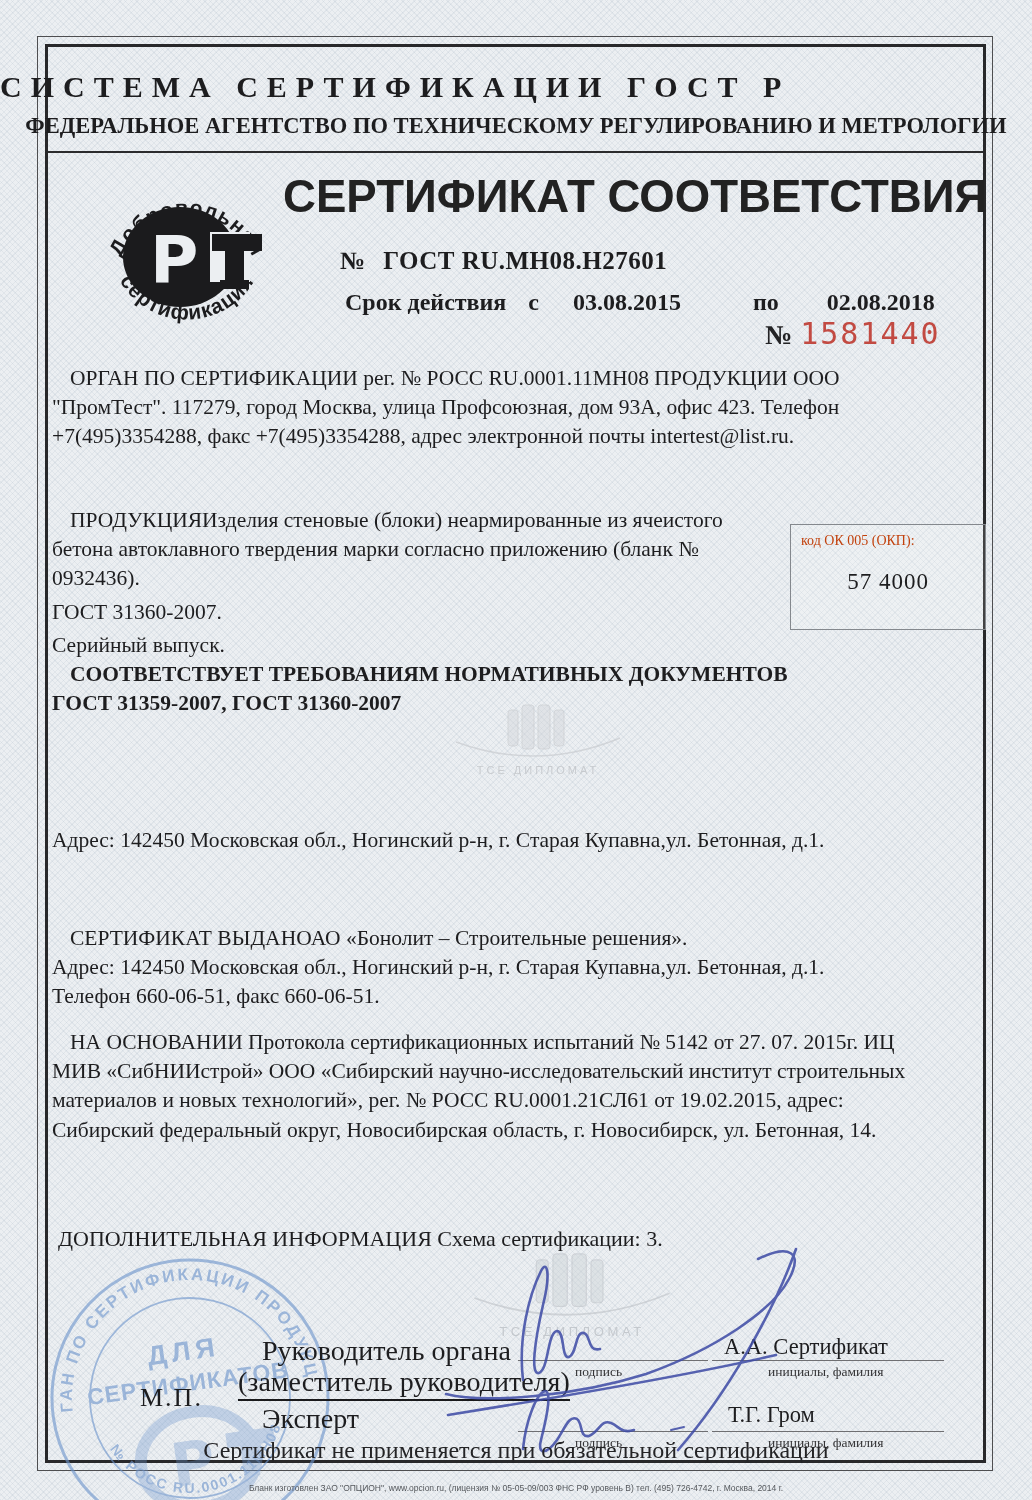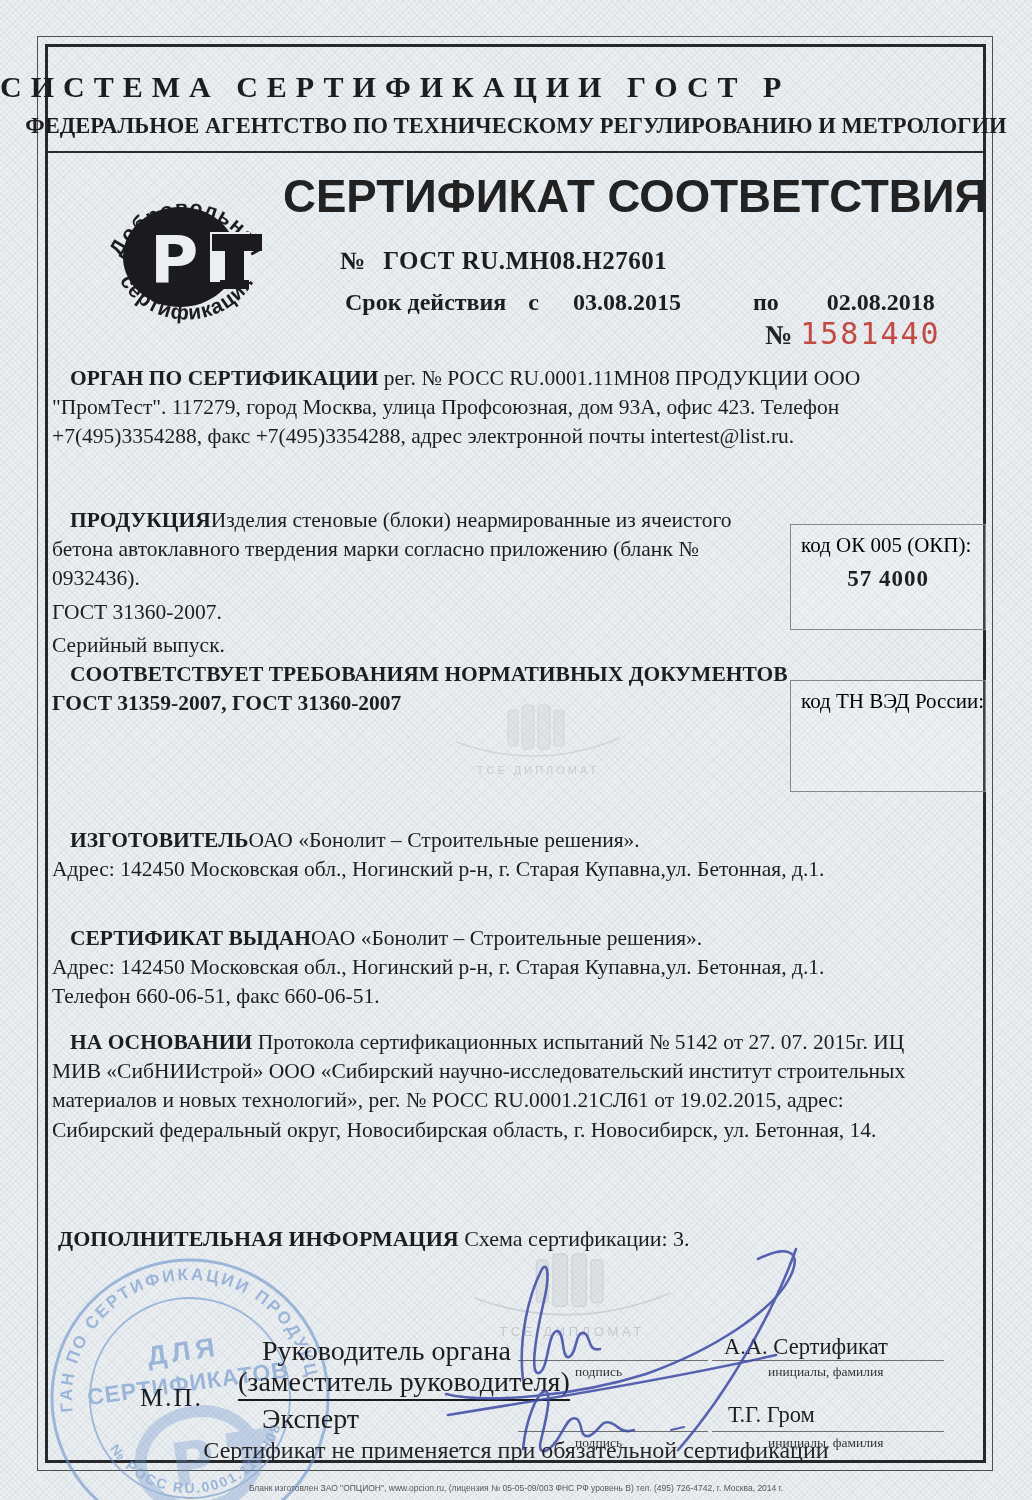--- a/index.html
+++ b/index.html
@@ -21,29 +21,29 @@
   .logo{left:92px;top:162px;width:190px;height:190px;}
   .cert-title{left:283px;top:168px;font-family:"Liberation Sans",sans-serif;font-size:47px;font-weight:bold;letter-spacing:0px;transform:scaleX(.97);transform-origin:left;white-space:nowrap;color:#222;}
   .num-line{left:340px;top:247px;font-size:25px;font-weight:bold;white-space:nowrap;}
   .num-line .val{margin-left:18px;letter-spacing:.5px;}
   .validity{left:345px;top:289px;font-size:24px;font-weight:bold;white-space:nowrap;}
   .validity .vf{margin-left:22px;} .validity .vd1{margin-left:34px;} .validity .vto{margin-left:72px;} .validity .vd2{margin-left:48px;}
   .serial{left:765px;top:316px;font-size:27px;white-space:nowrap;}
   .serial .no{font-weight:bold;color:#232325;}
   .serial .digits{font-family:"DejaVu Sans Mono",monospace;color:#c24a42;font-size:30px;letter-spacing:2px;margin-left:8px;}
   .para{font-size:21.5px;line-height:1.36;}
-  .lbl{font-weight:bold;}
+  .lbl{font-weight:normal;}
   .sec-organ{left:52px;top:364px;width:868px;text-indent:18px;}
   .sec-prod{left:52px;top:506px;width:710px;}
   .sec-prod .p1{text-indent:18px;}
   .sec-prod .pl{margin-top:4px;}
   .codebox{border:1px solid #84888d;background:rgba(255,255,255,.12);}
   .box-okp{left:790px;top:524px;width:194px;height:104px;}
-  .codebox .cb-label{font-size:21px;color:#000000;margin:8px 0 0 10px;}
-  .box-okp .cb-value{font-size:23px;font-weight:bold;text-align:center;margin-top:8px;letter-spacing:1px;}
+  .codebox .cb-label{font-size:14px;color:#c2410c;margin:8px 0 0 10px;}
+  .box-okp .cb-value{font-size:23px;font-weight:normal;text-align:center;margin-top:20px;letter-spacing:1px;}
   .sec-conf{left:52px;top:660px;width:740px;font-weight:bold;}
   .sec-conf .c1{text-indent:18px;}
   .box-tnved{left:790px;top:680px;width:194px;height:110px;}
   .wm{opacity:.85;}
   .wm1{left:438px;top:700px;width:200px;height:84px;}
   .wm2{left:452px;top:1248px;width:240px;height:100px;}
   .sec-man{left:52px;top:826px;width:880px;}
   .sec-man .p1{text-indent:18px;}
   .sec-iss{left:52px;top:924px;width:880px;}
   .sec-iss .p1{text-indent:18px;}
@@ -130,37 +130,33 @@
   <div class="abs codebox box-okp">
     <div class="cb-label ser">код ОК 005 (ОКП):</div>
     <div class="cb-value ser">57 4000</div>
   </div>
 
   <div class="abs para sec-conf">
     <div class="c1">СООТВЕТСТВУЕТ ТРЕБОВАНИЯМ НОРМАТИВНЫХ ДОКУМЕНТОВ</div>
     <div>ГОСТ 31359-2007, ГОСТ 31360-2007</div>
   </div>
 
-  <div class="abs codebox box-tnved">
-    <div class="cb-label ser">код ТН ВЭД России:</div>
-  </div>
 
   <svg class="abs wm wm1" viewBox="0 0 200 84">
     <g stroke="#c6c9cd" fill="#cdd0d4" opacity=".75">
       <rect x="70" y="10" width="10" height="36" rx="3" fill-opacity=".6"></rect>
       <rect x="84" y="5" width="12" height="44" rx="3" fill-opacity=".6"></rect>
       <rect x="100" y="5" width="12" height="44" rx="3" fill-opacity=".6"></rect>
       <rect x="116" y="10" width="10" height="36" rx="3" fill-opacity=".6"></rect>
       <path d="M 18,42 Q 100,72 182,38" fill="none" stroke-width="1.5"></path>
     </g>
     <text x="100" y="74" text-anchor="middle" font-family="Liberation Sans, sans-serif" font-size="11" letter-spacing="3" fill="#c3c6ca">ТСЕ ДИПЛОМАТ</text>
   </svg>
 
   <div class="abs para sec-man">
-    <div class="p1"><span class="lbl">ИЗГОТОВИТЕЛЬ</span><span>ОАО «Бонолит – Строительные решения».</span></div>
     <div>Адрес: 142450 Московская обл., Ногинский р-н, г. Старая Купавна,ул. Бетонная, д.1.</div>
   </div>
 
   <div class="abs para sec-iss">
     <div class="p1"><span class="lbl">СЕРТИФИКАТ ВЫДАН</span><span>ОАО «Бонолит – Строительные решения».</span></div>
     <div>Адрес: 142450 Московская обл., Ногинский р-н, г. Старая Купавна,ул. Бетонная, д.1.</div>
     <div>Телефон 660-06-51, факс 660-06-51.</div>
   </div>
 
   <div class="abs para sec-basis">

